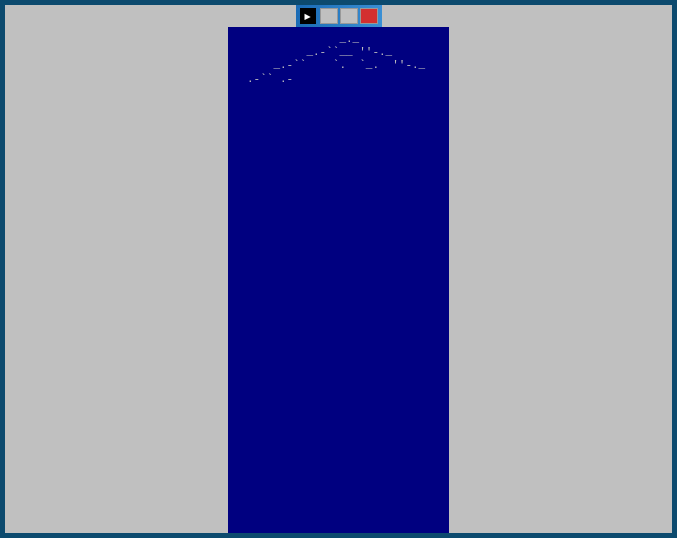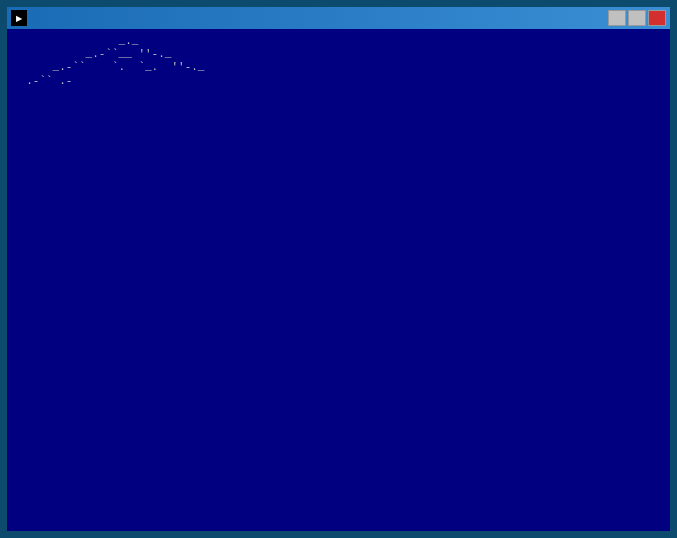--- a/index.html
+++ b/index.html
@@ -9,21 +9,22 @@
       background: #c0c0c0;
       font-family: Arial, sans-serif;
       overflow: hidden;
     }
 
     .window {
       width: 677px;
       height: 538px;
       display: flex;
       flex-direction: column;
-      border: 7px solid #0c4a6e;
+      border: 5px solid #0c4a6e;
+      align-items: center;
     }
 
     .title-bar {
       height: 22px;
       background: linear-gradient(to right, #1a6bb5, #3a8fd4);
       display: flex;
       align-items: center;
       justify-content: space-between;
       padding: 0 4px;
       flex-shrink: 0;

